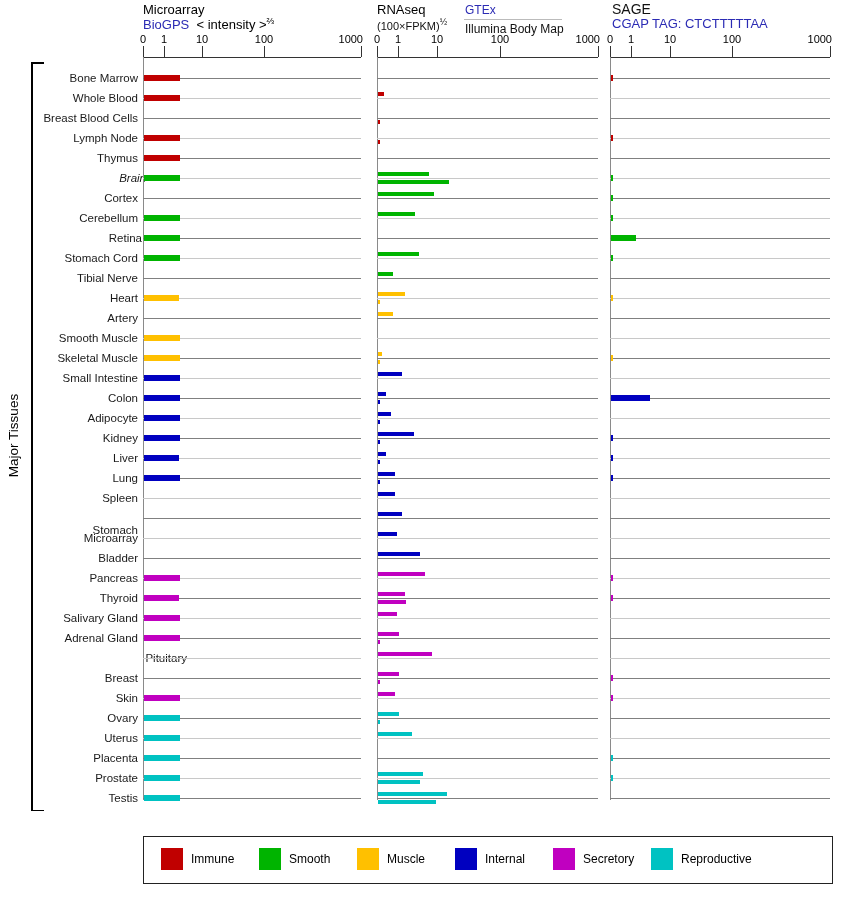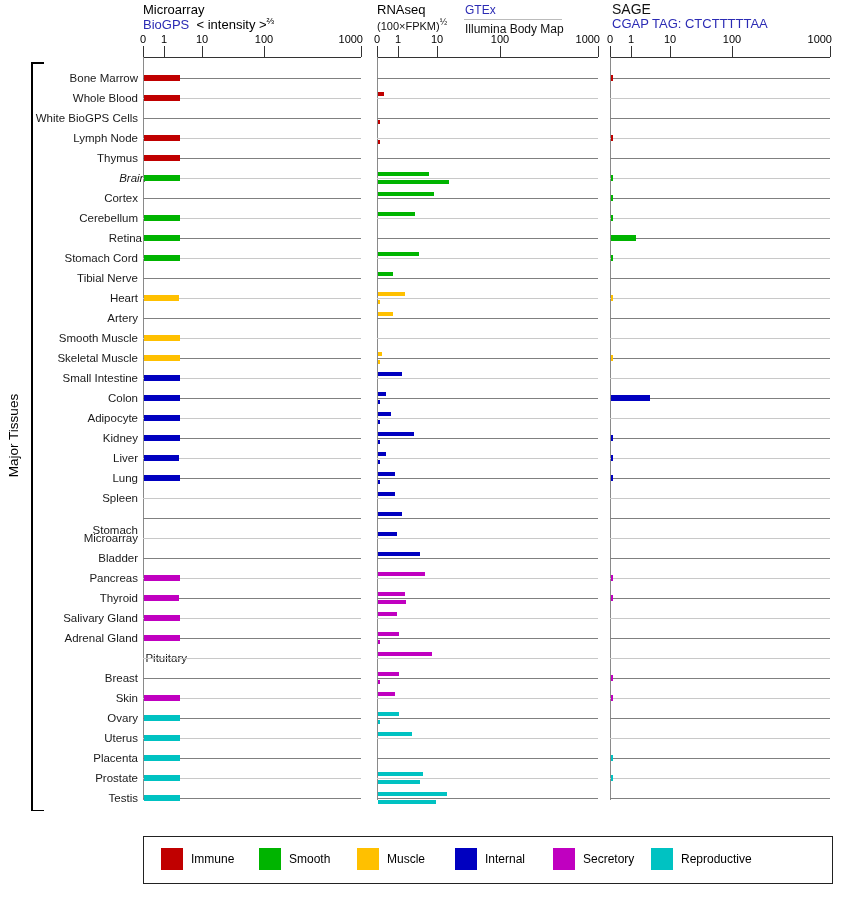--- a/index.html
+++ b/index.html
@@ -55,21 +55,21 @@
 
   <div class="vert-label" style="left:-87px;top:428px;width:200px">Major Tissues</div>
 
   <div class="bracket" style="left:31px;top:62px;width:1.5px;height:749px"></div>
   <div class="bracket" style="left:31px;top:62px;width:13px;height:1.5px"></div>
   <div class="bracket" style="left:31px;top:809.5px;width:13px;height:1.5px"></div>
 
   <div id="labels">
       <div class="tissue-label" style="left: 0px; top: 70px; width: 138px; height: 16px; line-height: 16px;">Bone Marrow</div>
       <div class="tissue-label" style="left: 0px; top: 90px; width: 138px; height: 16px; line-height: 16px;">Whole Blood</div>
-      <div class="tissue-label" style="left: 0px; top: 110px; width: 138px; height: 16px; line-height: 16px;">White BioGPS Cells</div>
+      <div class="tissue-label" style="left: 0px; top: 110px; width: 138px; height: 16px; line-height: 16px;">Breast Blood Cells</div>
       <div class="tissue-label" style="left: 0px; top: 130px; width: 138px; height: 16px; line-height: 16px;">Lymph Node</div>
       <div class="tissue-label" style="left: 0px; top: 150px; width: 138px; height: 16px; line-height: 16px;">Thymus</div>
       <div class="tissue-label" style="left: 8px; top: 170px; width: 138px; height: 16px; line-height: 16px; font-style: italic;">Brain</div>
       <div class="tissue-label" style="left: 0px; top: 190px; width: 138px; height: 16px; line-height: 16px;">Cortex</div>
       <div class="tissue-label" style="left: 0px; top: 210px; width: 138px; height: 16px; line-height: 16px;">Cerebellum</div>
       <div class="tissue-label" style="left: 4px; top: 230px; width: 138px; height: 16px; line-height: 16px;">Retina</div>
       <div class="tissue-label" style="left: 0px; top: 250px; width: 138px; height: 16px; line-height: 16px;">Stomach Cord</div>
       <div class="tissue-label" style="left: 0px; top: 270px; width: 138px; height: 16px; line-height: 16px;">Tibial Nerve</div>
       <div class="tissue-label" style="left: 0px; top: 290px; width: 138px; height: 16px; line-height: 16px;">Heart</div>
       <div class="tissue-label" style="left: 0px; top: 310px; width: 138px; height: 16px; line-height: 16px;">Artery</div>

